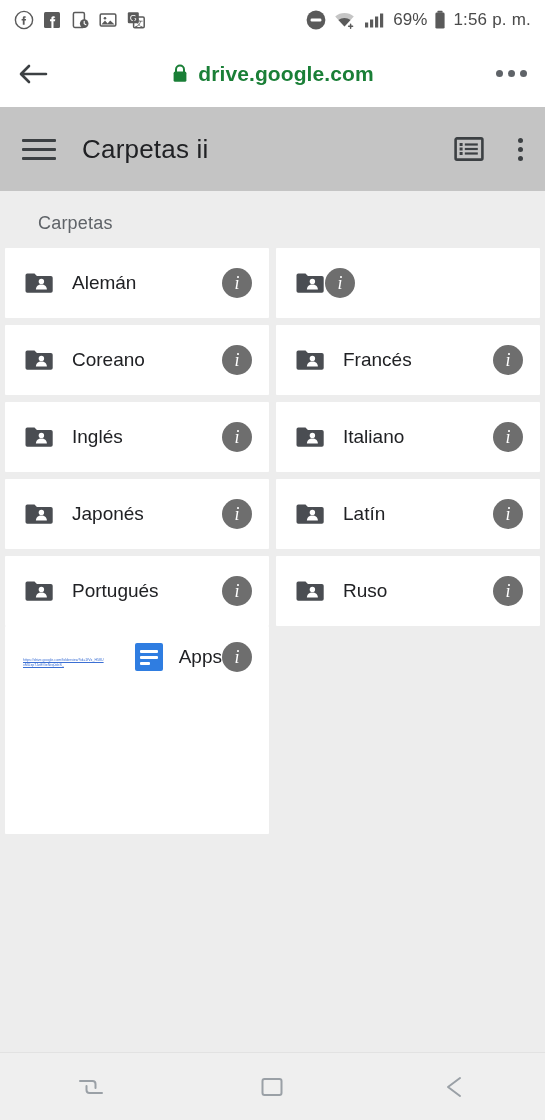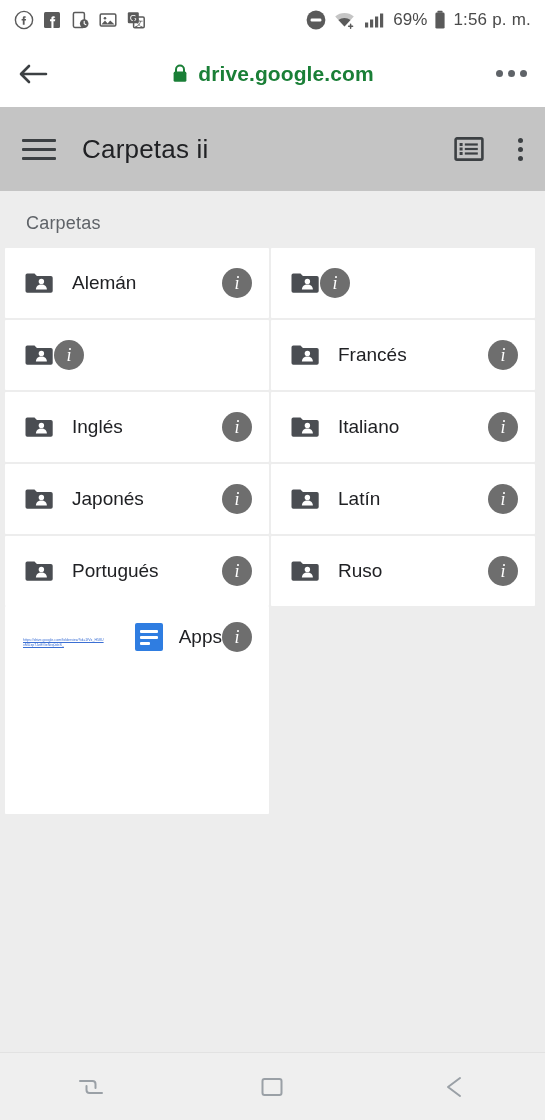--- a/index.html
+++ b/index.html
@@ -51,23 +51,23 @@
   .app-title {
     font-size: 26px; color: #202124; margin-left: 26px; letter-spacing: .2px;
   }
   .appbar-actions { margin-left: auto; display: flex; align-items: center; gap: 34px; }
   .kebab { display: flex; flex-direction: column; gap: 4px; align-items: center; }
   .kebab i { width: 5px; height: 5px; border-radius: 50%; background: #3c4043; display: block; }
 
   
   .content { background: #ededed; height: 812px; overflow: hidden; }
   .section-label {
-    font-size: 18px; color: #5f6368; padding: 22px 0 14px 26px; letter-spacing: .2px;
-  }
-  .grid { display: flex; flex-wrap: wrap; gap: 2px; padding: 0 5px; }
+    font-size: 18px; color: #5f6368; padding: 22px 0 14px 38px; letter-spacing: .2px;
+  }
+  .grid { display: flex; flex-wrap: wrap; gap: 7px; padding: 0 5px; }
   .card {
     width: 264px; height: 70px; background: #ffffff;
     display: flex; align-items: center; padding: 0 17px 0 19px;
     border-radius: 1px;
   }
   .card-name {
     font-size: 19px; color: #202124; margin-left: 18px;
     white-space: nowrap; overflow: hidden; text-overflow: ellipsis; flex: 1;
   }
   .info-btn {
@@ -230,20 +230,21 @@
   <path d="M11.9 18.4c0-3.1 2.5-5 5.5-5s5.5 1.9 5.5 5z" fill="#ffffff"></path>
 </svg>
           <div class="info-btn">i</div>
         </div>
         <div class="card">
           <svg width="30" height="24" viewBox="0 0 30 24">
   <path d="M1.5 4.2a1.8 1.8 0 011.8-1.8h7.2l2.4 2.6h14a1.8 1.8 0 011.8 1.8v13.2a1.8 1.8 0 01-1.8 1.8H3.3a1.8 1.8 0 01-1.8-1.8z" fill="#4a4d52"></path>
   <circle cx="17.4" cy="10.4" r="2.7" fill="#ffffff"></circle>
   <path d="M11.9 18.4c0-3.1 2.5-5 5.5-5s5.5 1.9 5.5 5z" fill="#ffffff"></path>
 </svg>
+          <span class="card-name">Coreano</span>
           <div class="info-btn">i</div>
         </div>
         <div class="card">
           <svg width="30" height="24" viewBox="0 0 30 24">
   <path d="M1.5 4.2a1.8 1.8 0 011.8-1.8h7.2l2.4 2.6h14a1.8 1.8 0 011.8 1.8v13.2a1.8 1.8 0 01-1.8 1.8H3.3a1.8 1.8 0 01-1.8-1.8z" fill="#4a4d52"></path>
   <circle cx="17.4" cy="10.4" r="2.7" fill="#ffffff"></circle>
   <path d="M11.9 18.4c0-3.1 2.5-5 5.5-5s5.5 1.9 5.5 5z" fill="#ffffff"></path>
 </svg>
           <span class="card-name">Francés</span>
           <div class="info-btn">i</div>

